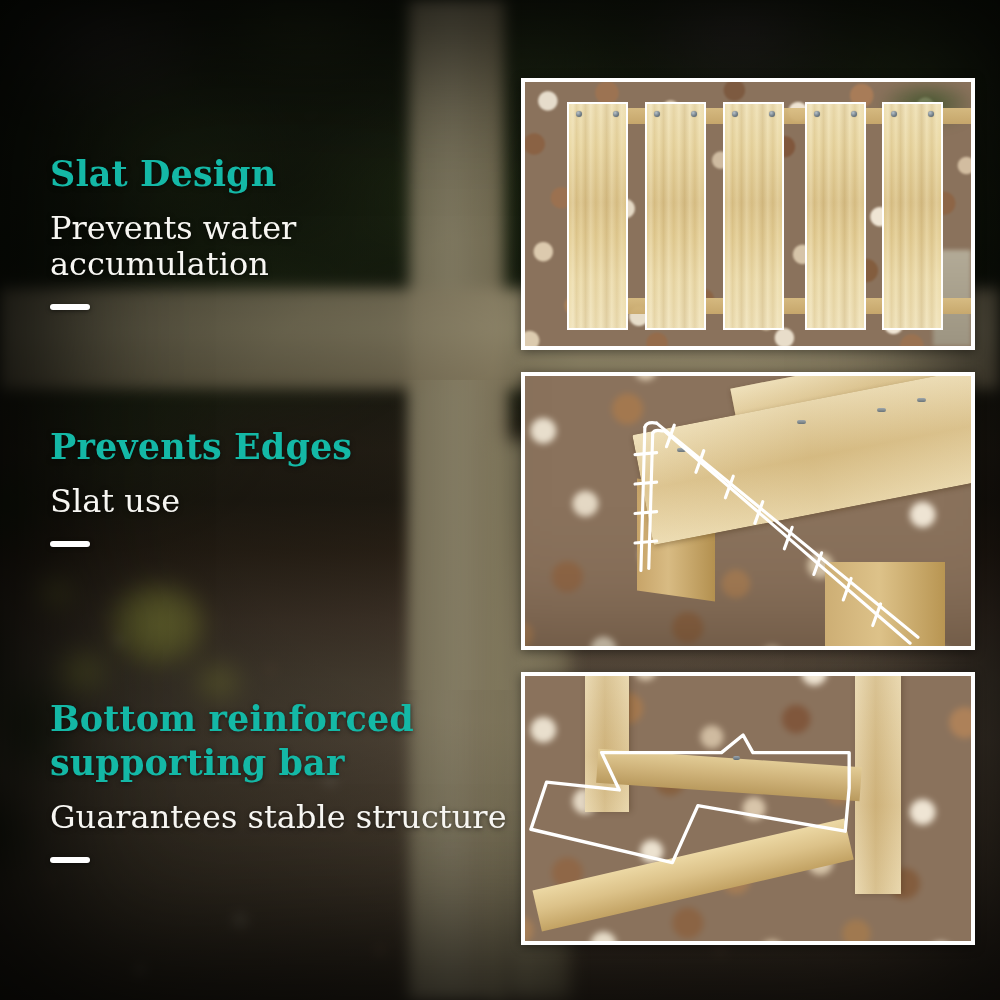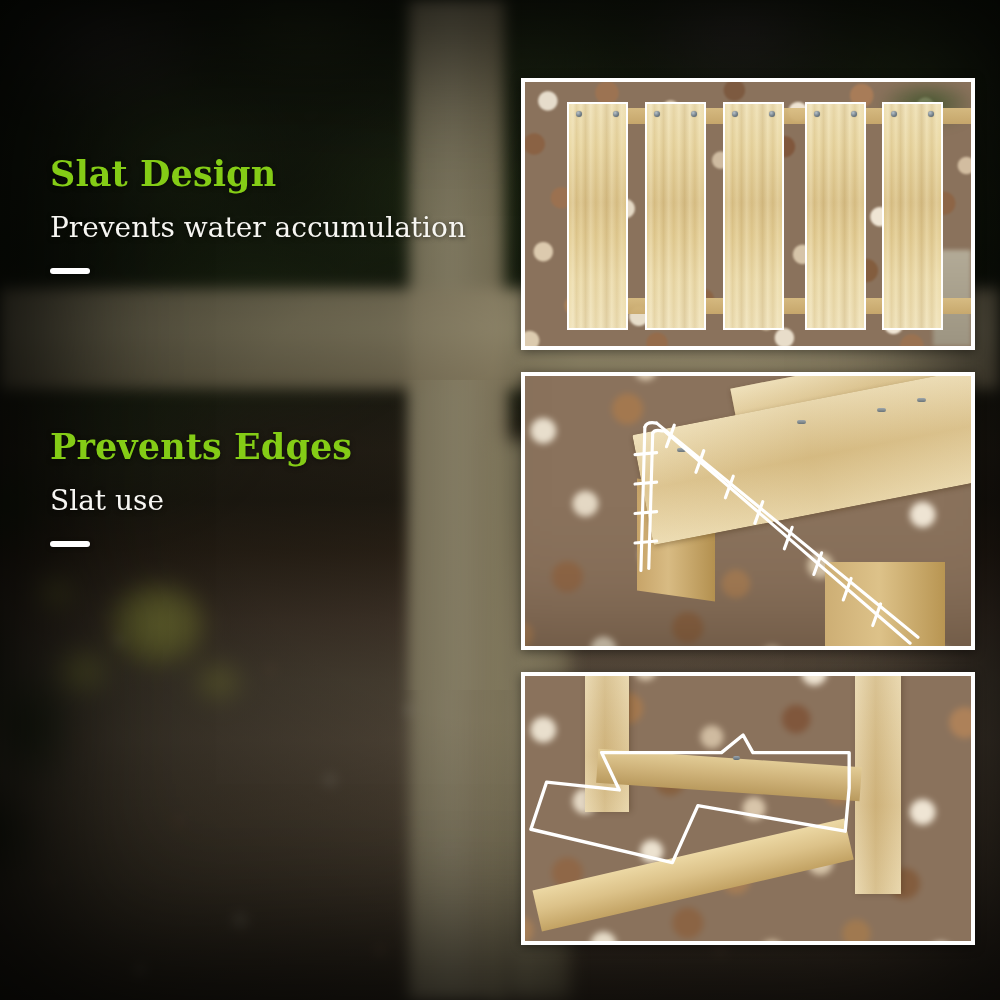--- a/index.html
+++ b/index.html
@@ -162,28 +162,28 @@
   #feature-1 { top:152px; }
   #feature-2 { top:425px; }
   #feature-3 { top:697px; }
 
   .feature-title {
     font-family:"DejaVu Serif", serif;
     font-weight:bold;
     font-size:35px;
     line-height:44px;
     letter-spacing:.1px;
-    color:#84cc16;
+    color:#14b8a6;
     text-shadow:0 1px 5px rgba(0,0,0,.55);
     white-space:pre-line;
   }
   .feature-sub {
     font-family:"DejaVu Serif", serif;
     font-weight:normal;
-    font-size:28px;
+    font-size:32px;
     line-height:36px;
     color:#f7f6f2;
     margin-top:14px;
     text-shadow:0 1px 5px rgba(0,0,0,.55);
   }
   .feature-rule {
     width:40px; height:6px;
     border-radius:3px;
     background:#ffffff;
     margin-top:22px;
@@ -433,20 +433,26 @@
     <div class="feature-sub">Prevents water accumulation</div>
     <div class="feature-rule"></div>
   </div>
 
   <div class="feature" id="feature-2">
     <div class="feature-title">Prevents Edges</div>
     <div class="feature-sub">Slat use</div>
     <div class="feature-rule"></div>
   </div>
 
+  <div class="feature" id="feature-3">
+    <div class="feature-title">Bottom reinforced
+supporting bar</div>
+    <div class="feature-sub">Guarantees stable structure</div>
+    <div class="feature-rule"></div>
+  </div>
 
   <div class="photo" id="photo-1">
     <div class="photo-inner">
       <div class="gravel fine"></div>
       <div class="greenery"></div>
       <div class="slab"></div>
       <div class="rail" id="rail-top"></div>
       <div class="rail" id="rail-bot"></div>
 
       <div class="slat" id="slat-1">

